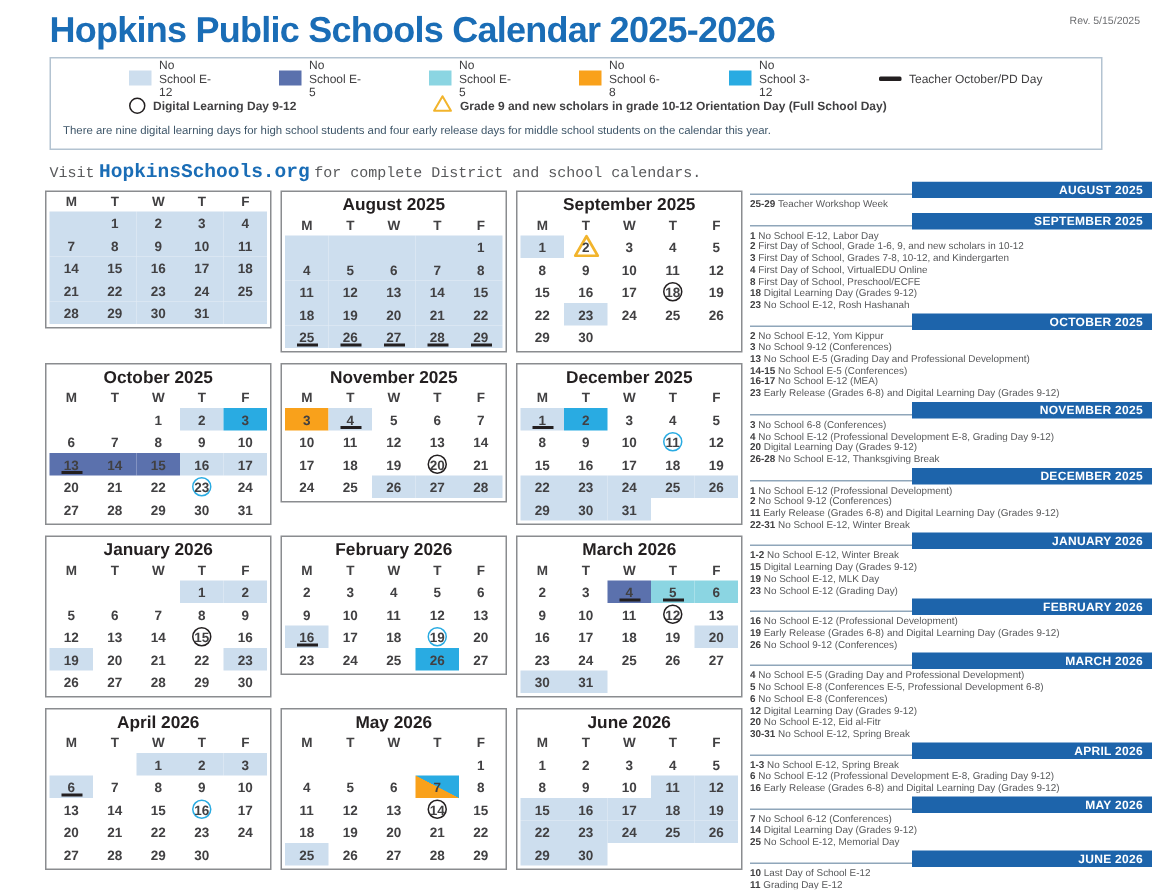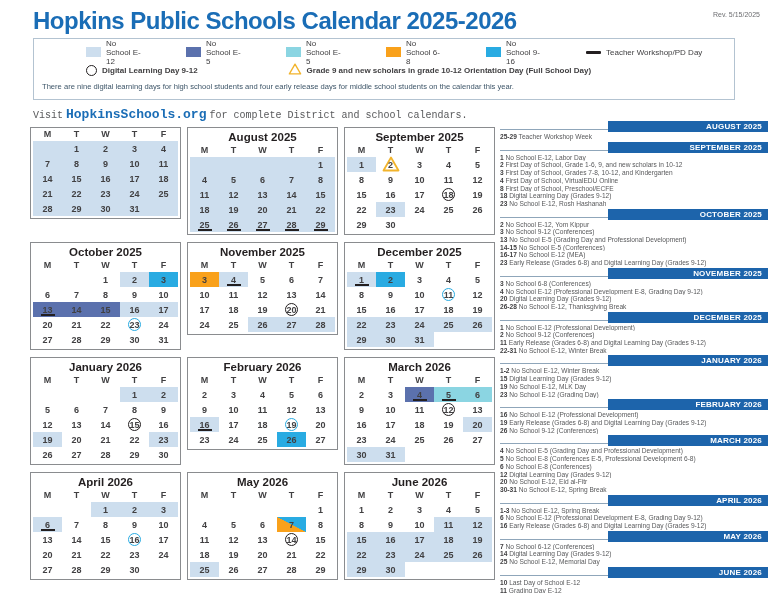--- a/index.html
+++ b/index.html
@@ -86,25 +86,25 @@
       <div class="lg-item">
         <span class="sw" style="background: rgb(139, 213, 226);"></span>
         <span>No School E-5</span>
       </div>
       <div class="lg-item">
         <span class="sw" style="background: rgb(249, 161, 27);"></span>
         <span>No School 6-8</span>
       </div>
       <div class="lg-item">
         <span class="sw" style="background: rgb(41, 171, 226);"></span>
-        <span>No School 9-16</span>
+        <span>No School 3-12</span>
       </div>
       <div class="lg-item">
         <span class="dash"></span>
-        <span>Teacher Workshop/PD Day</span>
+        <span>Teacher October/PD Day</span>
       </div>
     </div>
   <div class="lg-row lg-row2" id="legend-shapes">
       <div class="lg-item">
         <span class="ring"></span>
         <span>Digital Learning Day 9-12</span>
       </div>
       <div class="lg-item">
         <span class="tri-ic"><svg width="14" height="12" viewBox="0 0 18 16">
             <polygon points="9,1.5 16.5,14.5 1.5,14.5" fill="none" stroke="#f2b42c" stroke-width="1.8" stroke-linejoin="round"></polygon>

